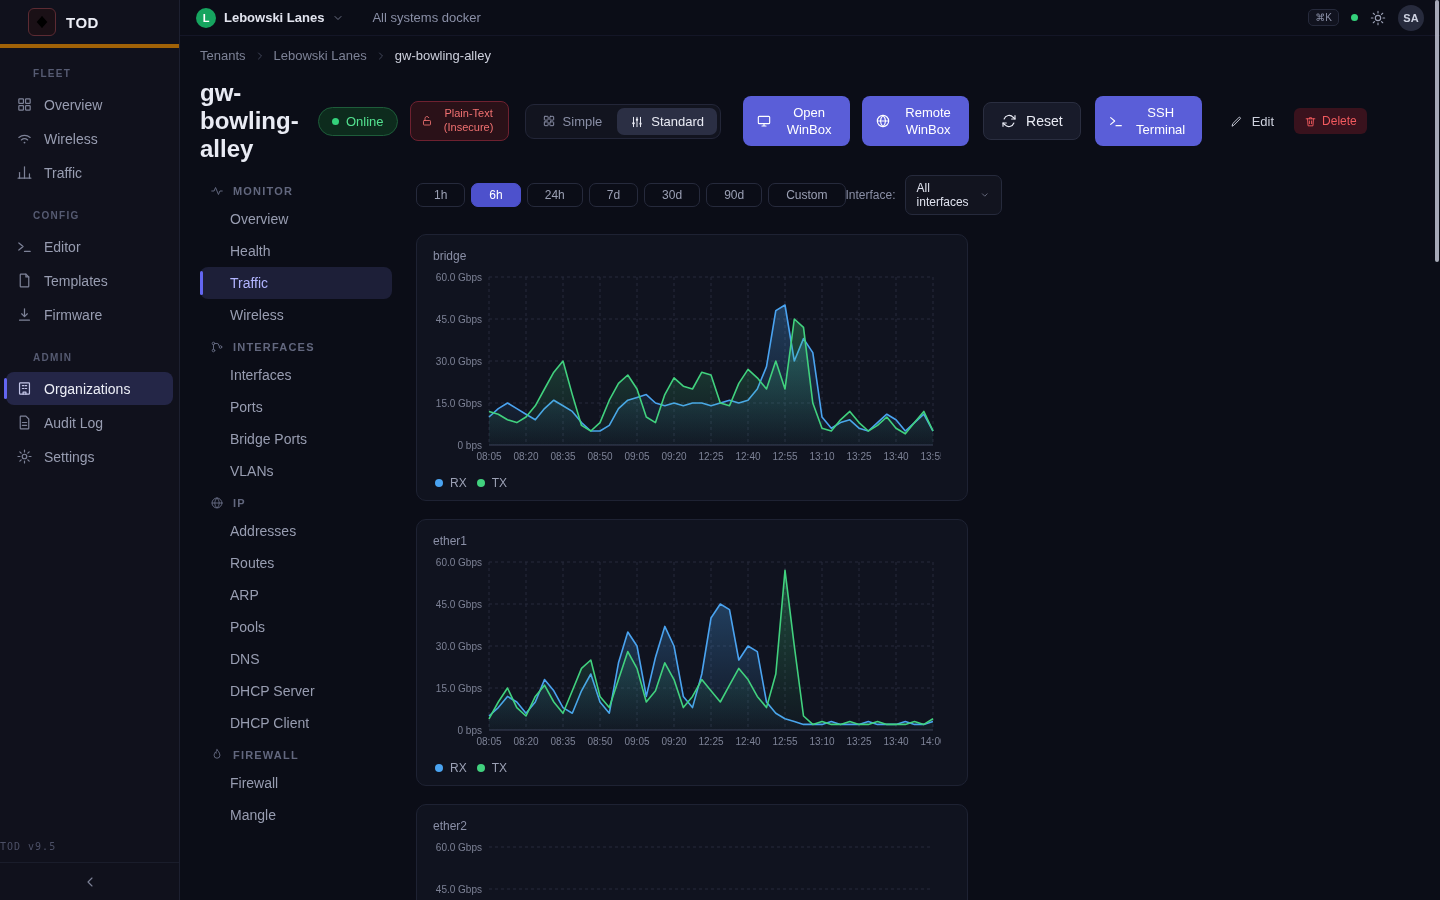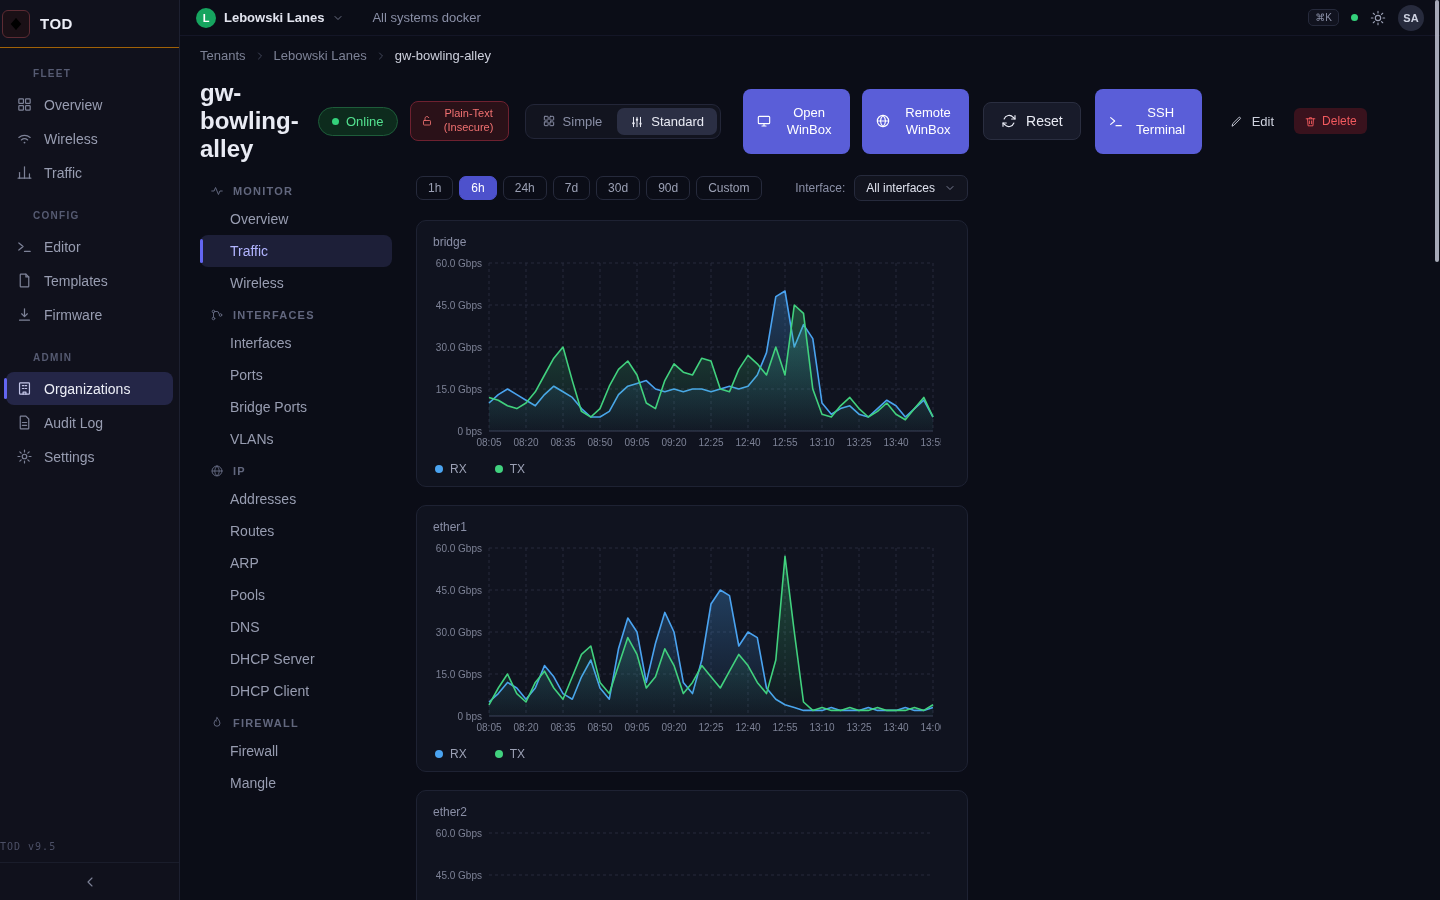--- a/index.html
+++ b/index.html
@@ -5,21 +5,21 @@
   * { margin:0; padding:0; box-sizing:border-box; }
   html,body { width:1440px; height:900px; overflow:hidden; }
   body {
     font-family:"Liberation Sans", sans-serif;
     background:#0b0d17; color:#e2e4ef; font-size:14px;
   }
   .app { display:flex; width:1440px; height:900px; }
 
   
   .sidebar { width:180px; flex:none; background:#10111c; border-right:1px solid #1d2030; display:flex; flex-direction:column; }
-  .logo-row { display:flex; align-items:center; gap:10px; padding:10px 2px; height:48px; border-bottom:1px solid #a16207; }
+  .logo-row { display:flex; align-items:center; gap:10px; padding:10px 28px; height:48px; border-bottom:4px solid #a16207; }
   .logo-box { width:28px; height:28px; border-radius:6px; border:1px solid #5c2b33; background:#1a1016; display:flex; align-items:center; justify-content:center; color:#c75c5c; }
   .logo-box svg { width:16px; height:16px; }
   .logo-text { font-weight:700; font-size:15px; letter-spacing:.5px; color:#eceef6; }
   .nav-section-title { padding:20px 16px 8px; font-size:10px; letter-spacing:1.3px; color:#565b72; font-weight:700;margin-left:17px; }
   .nav-item { display:flex; align-items:center; gap:11px; margin:1px 6px; padding:8px 10px; border-radius:8px; color:#989db1; font-size:14px; cursor:pointer; position:relative; }
   .nav-item .ic { width:17px; height:17px; color:#7d8297; }
   .nav-item.active { background:#242647; color:#eceef6; }
   .nav-item.active .ic { color:#c3c5e8; }
   .nav-item.active::before { content:""; position:absolute; left:-2px; top:6px; bottom:6px; width:3px; border-radius:2px; background:#6366f1; }
   .sidebar-footer { margin-top:auto; }
@@ -55,21 +55,21 @@
   .badge.online .dot { width:7px; height:7px; border-radius:50%; background:#34d17b; }
   .badge.warn { padding:5px 10px; border-radius:8px; background:#2a1118; border:1px solid #6e2130; color:#f07171; font-size:11px; line-height:1.25; }
   .badge.warn .ic { width:12px; height:12px; flex:none; }
   .badge.warn .warn-text { width:58px; text-align:center; }
   .segmented { display:flex; gap:2px; background:#12141f; border:1px solid #232638; border-radius:9px; padding:3px; margin-left:4px; }
   .seg { display:flex; align-items:center; gap:7px; padding:6px 13px; border-radius:7px; font-size:13px; color:#8a8fa6; background:transparent; border:none; cursor:pointer; font-family:inherit; }
   .seg .ic { width:14px; height:14px; }
   .seg.active { background:#2b2f44; color:#e9ebf4;align-items:flex-end; }
   .btn { display:flex; align-items:center; gap:9px; border:none; cursor:pointer; font-family:inherit; border-radius:8px; }
   .btn .ic { width:16px; height:16px; flex:none; }
-  .btn-purple { background:#5a5ed8; color:#fff; font-size:13px; padding:8px 13px; height:65px; }
+  .btn-purple { background:#5a5ed8; color:#fff; font-size:13px; padding:8px 13px; height:50px; }
   .btn-purple .lbl { width:56px; line-height:1.35; text-align:center; }
   .btn-purple.ml { margin-left:10px; }
   .btn-reset { background:#181b2a; border:1px solid #2a2e40; color:#e9ebf4; font-size:14px; padding:0 17px; height:38px; margin-left:2px; margin-right:2px; }
   .btn-edit { background:transparent; color:#cdd0dd; font-size:13px; height:26px; padding:0 8px; margin-left:8px; }
   .btn-edit .ic { width:13px; height:13px; }
   .btn-delete { background:#39121d; color:#f25a5e; font-size:12px; height:26px; padding:0 10px; border-radius:6px; gap:5px; }
   .btn-delete .ic { width:13px; height:13px; }
   .host { margin-top:13px; font-family:"DejaVu Sans Mono", monospace; font-size:13px; letter-spacing:1px; color:#8d93a8; }
 
   
@@ -78,31 +78,31 @@
   .dn-header { display:flex; align-items:center; gap:9px; padding:9px 0 5px 10px; color:#62677e; font-size:11px; font-weight:700; letter-spacing:1.2px; }
   .dn-header .ic { width:14px; height:14px; }
   .dn-item { padding:8px 10px 8px 30px; font-size:14px; color:#989db1; border-radius:8px; cursor:pointer; position:relative; }
   .dn-item.active { background:#1d1f38; color:#b2b5ff; }
   .dn-item.active::before { content:""; position:absolute; left:0; top:4px; bottom:4px; width:3px; border-radius:2px; background:#6366f1; }
 
   
   .charts-col { width:552px; flex:none; }
   .controls-row { display:flex; align-items:center; justify-content:space-between; margin-bottom:19px; }
   .range-pills { display:flex; gap:6px; }
-  .pill { padding:4px 11px; border:1px solid #262a3c; border-radius:7px; font-size:12px; color:#9ba0b4; background:transparent; cursor:pointer; font-family:inherit; }
+  .pill { padding:4px 17px; border:1px solid #262a3c; border-radius:7px; font-size:12px; color:#9ba0b4; background:transparent; cursor:pointer; font-family:inherit; }
   .pill.active { background:#4d51cc; border-color:#4d51cc; color:#fff; }
   .iface-wrap { display:flex; align-items:center; gap:9px; }
   .iface-label { font-size:12px; color:#8a8fa6; }
   .iface-select { display:flex; align-items:center; gap:9px; padding:5px 11px; border:1px solid #262a3c; border-radius:7px; background:#12141f; font-size:12px; color:#dfe2ee; cursor:pointer; }
   .iface-select .ic { width:12px; height:12px; color:#8a8fa6; }
 
   .chart-card { background:#10131f; border:1px solid #1e2233; border-radius:10px; padding:14px 16px 10px; margin-bottom:18px; }
   .chart-title { font-size:12px; color:#8a8fa6; margin-bottom:8px; }
   .chart text.tick { fill:#7d8296; font-size:10px; font-family:"Liberation Sans", sans-serif; }
-  .legend { display:flex; gap:28px; margin-top:6px; padding-left:2px; }
+  .legend { display:flex; gap:10px; margin-top:6px; padding-left:2px; }
   .legend-item { display:flex; align-items:center; gap:7px; font-size:12px; color:#9ba0b4; }
   .legend-item .ldot { width:8px; height:8px; border-radius:50%; display:inline-block; }
 
   
   .ic { display:inline-flex; }
   .ic svg { width:100%; height:100%; fill:none; stroke:currentColor; stroke-width:1.7; stroke-linecap:round; stroke-linejoin:round; }
 
   .page-scrollbar { position:fixed; right:1px; top:0; width:4px; height:262px; background:#c2c6d4; border-radius:2px; opacity:.85; }
 </style>
 </head>
@@ -373,20 +373,21 @@
         <nav class="device-nav" id="device-nav">
             <div class="dn-header">
               <span class="ic">
                 <svg viewBox="0 0 24 24">
                   <path d="M3 12h4l2.5-6 5 12 2.5-6h4"></path>
                 </svg>
               </span>
               <span>MONITOR</span>
             </div>
             <div class="dn-item">Overview</div>
+            <div class="dn-item">Health</div>
             <div class="dn-item active">Traffic</div>
             <div class="dn-item">Wireless</div>
             <div class="dn-header">
               <span class="ic">
                 <svg viewBox="0 0 24 24">
                   <circle cx="6" cy="6" r="2.2"></circle>
                   <circle cx="6" cy="18" r="2.2"></circle>
                   <circle cx="18" cy="12" r="2.2"></circle>
                   <path d="M6 8.2v7.6"></path>
                   <path d="M8.2 6H12a3 3 0 0 1 3 3v0.8"></path>

